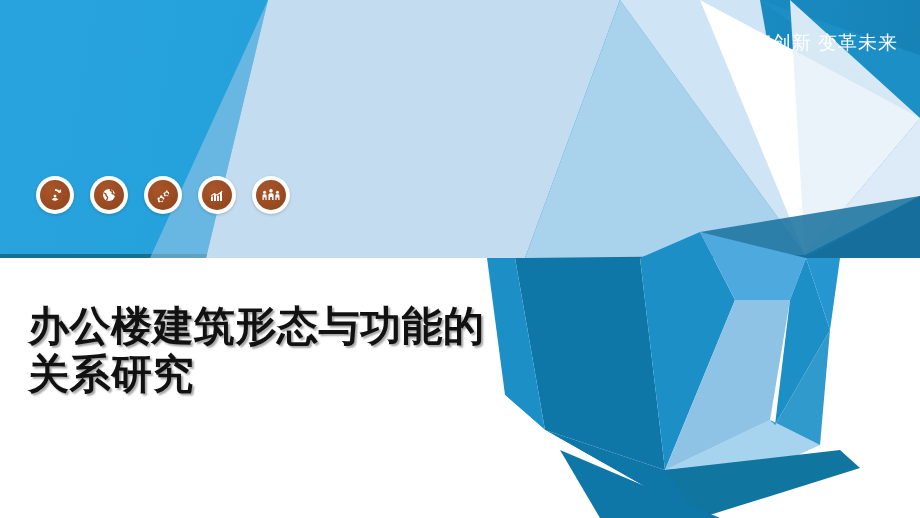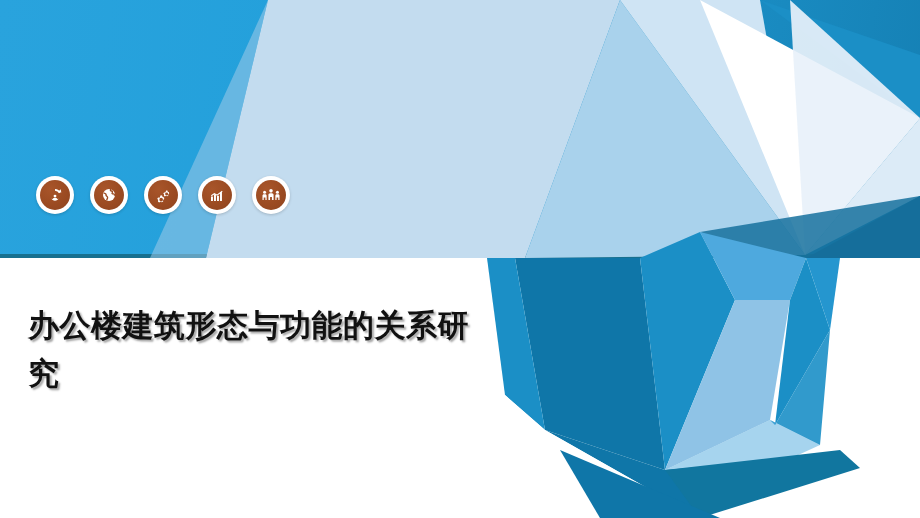--- a/index.html
+++ b/index.html
@@ -51,21 +51,21 @@
     letter-spacing:1px;
     white-space:nowrap;
     font-weight:400;
   }
 
   
   .title{
     position:absolute;left:28px;top:302px;
     width:470px;
     color:#111111;
-    font-size:31px;
+    font-size:41px;
     font-weight:bold;
     line-height:48px;
     letter-spacing:.5px;
     text-shadow:2px 2px 2px rgba(0,0,0,.35);
   }
 </style>
 </head>
 <body>
 
 <div id="slide">
@@ -99,20 +99,21 @@
     <polygon points="665,470 770,420 820,445 700,500" fill="#4ea9de" opacity="0.5"></polygon>
 
     <polygon points="545,430 665,470 835,455 700,518" fill="#0f76a8"></polygon>
     <polygon points="665,470 840,450 860,468 700,518" fill="#11769f"></polygon>
     <polygon points="545,430 700,518 620,518 505,470" fill="#ffffff"></polygon>
     <polygon points="505,395 545,430 505,470 470,430" fill="#ffffff"></polygon>
     <polygon points="560,450 720,518 600,518" fill="#0f76a8"></polygon>
 
   </svg>
 
+  <div class="tagline">数智创新  变革未来</div>
 
   <div class="icon-row">
 
     <div class="icon-badge">
       <span class="icon-inner">
         <svg width="18" height="18" viewBox="0 0 24 24" fill="#ffffff">
           <path d="M12 4a8 8 0 0 1 7.3 4.7l-2 .9A5.8 5.8 0 0 0 12 6.2V4z"></path>
           <path d="M19.6 4.2l.8 4.6-4.6-.8z"></path>
           <path d="M6.4 15.6a6.6 6.6 0 0 0 11.2 0c-1.3 2.6-3.5 4-5.6 4s-4.3-1.4-5.6-4z"></path>
           <circle cx="12" cy="13.4" r="1.9"></circle>

